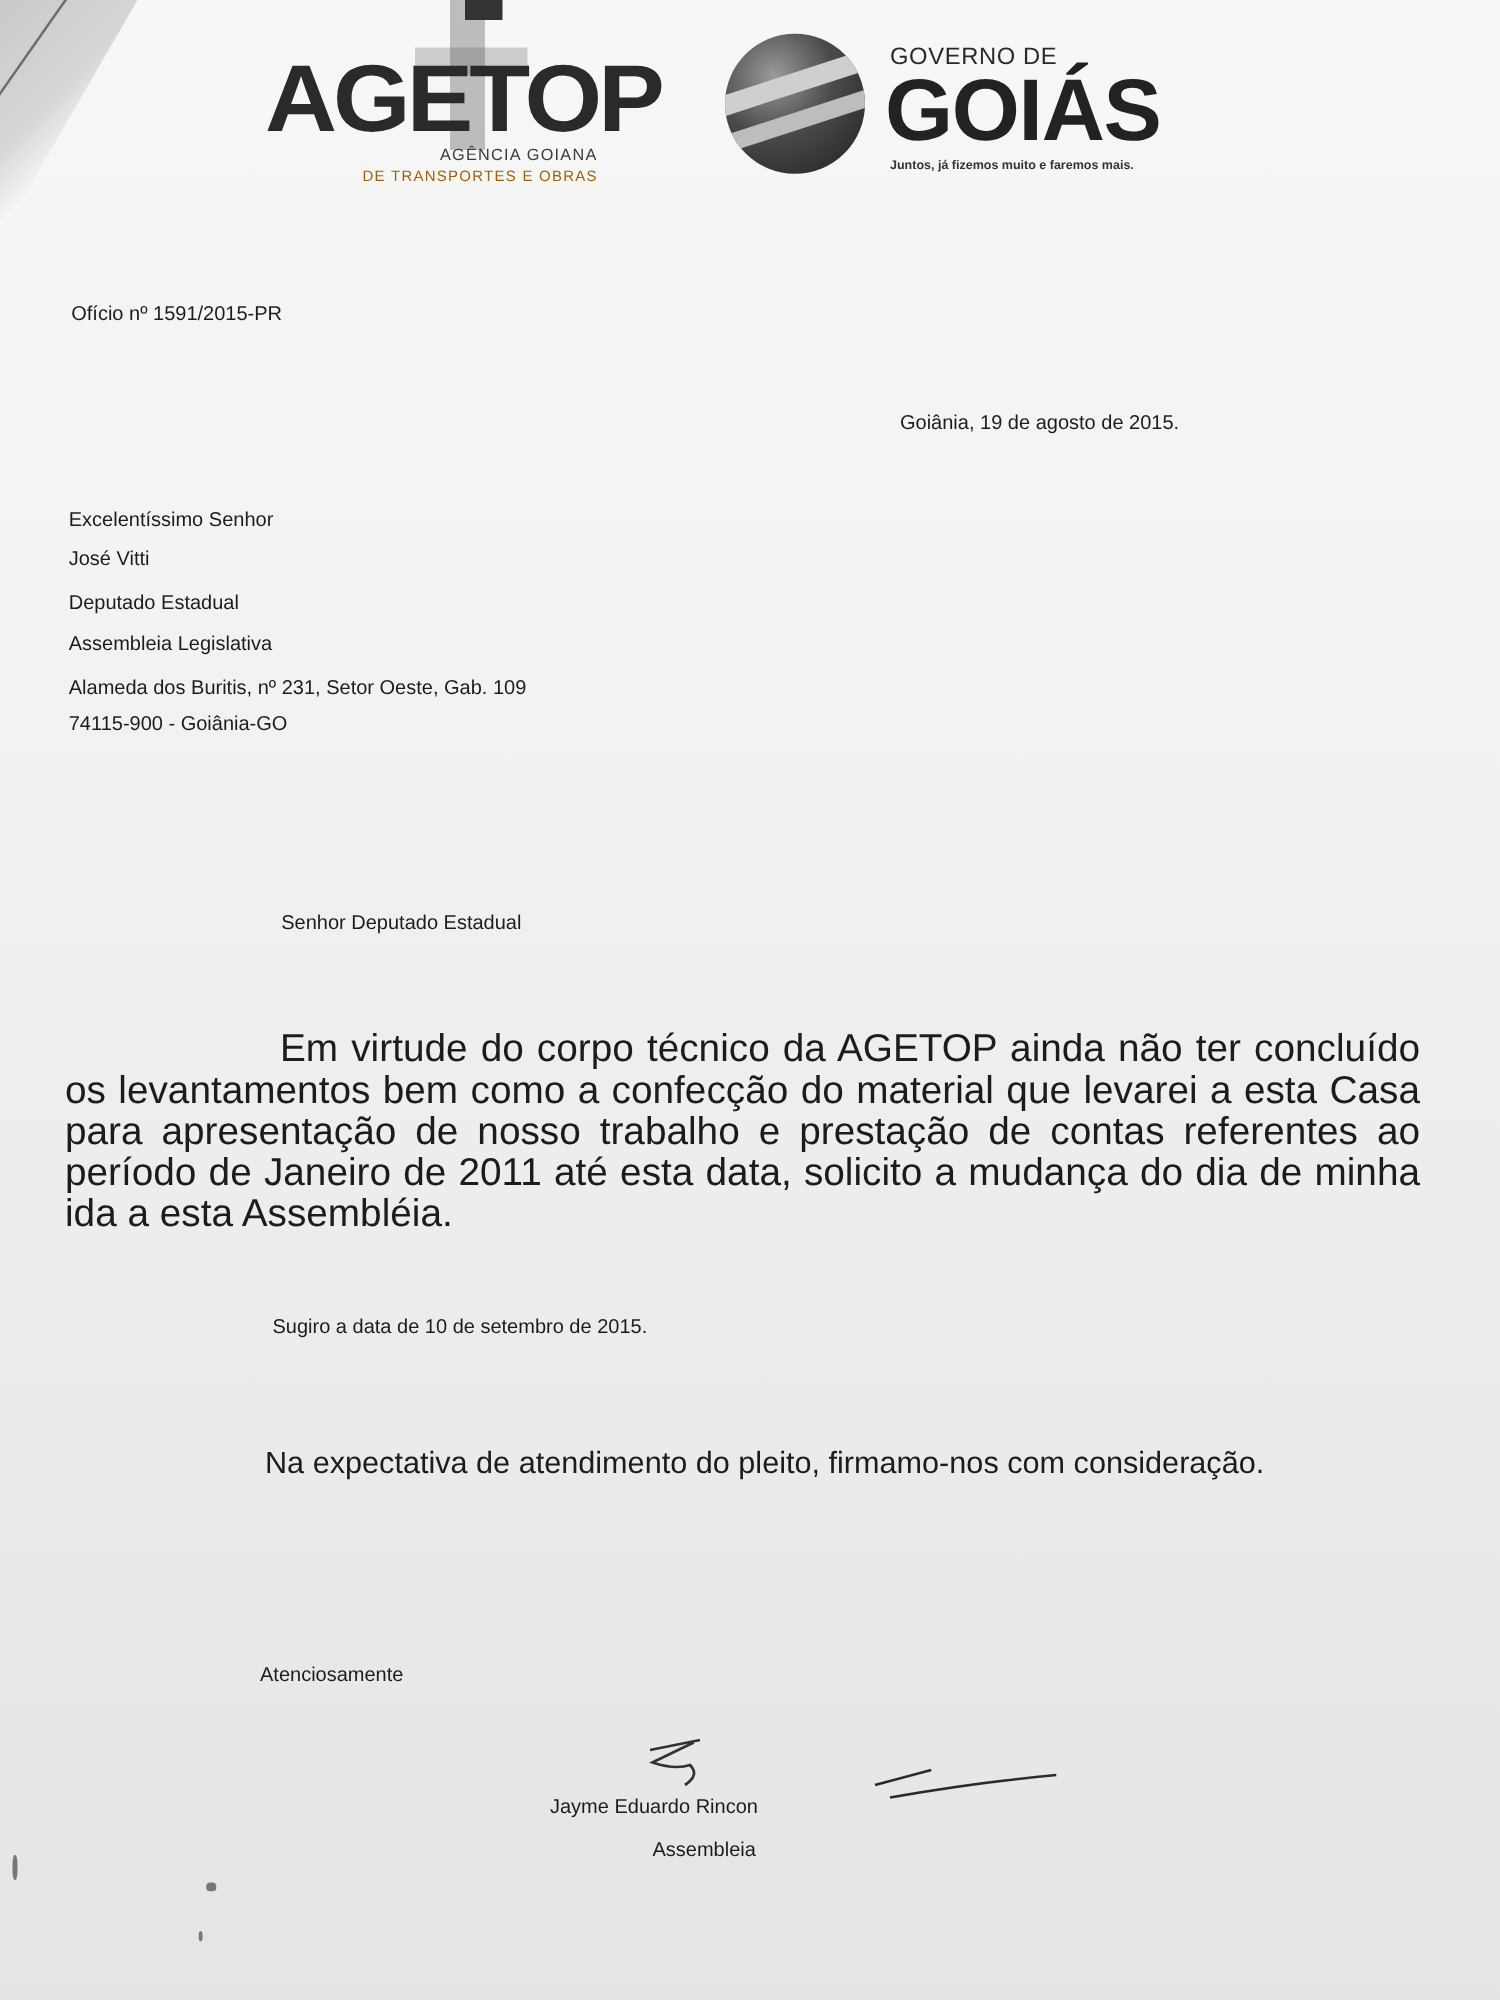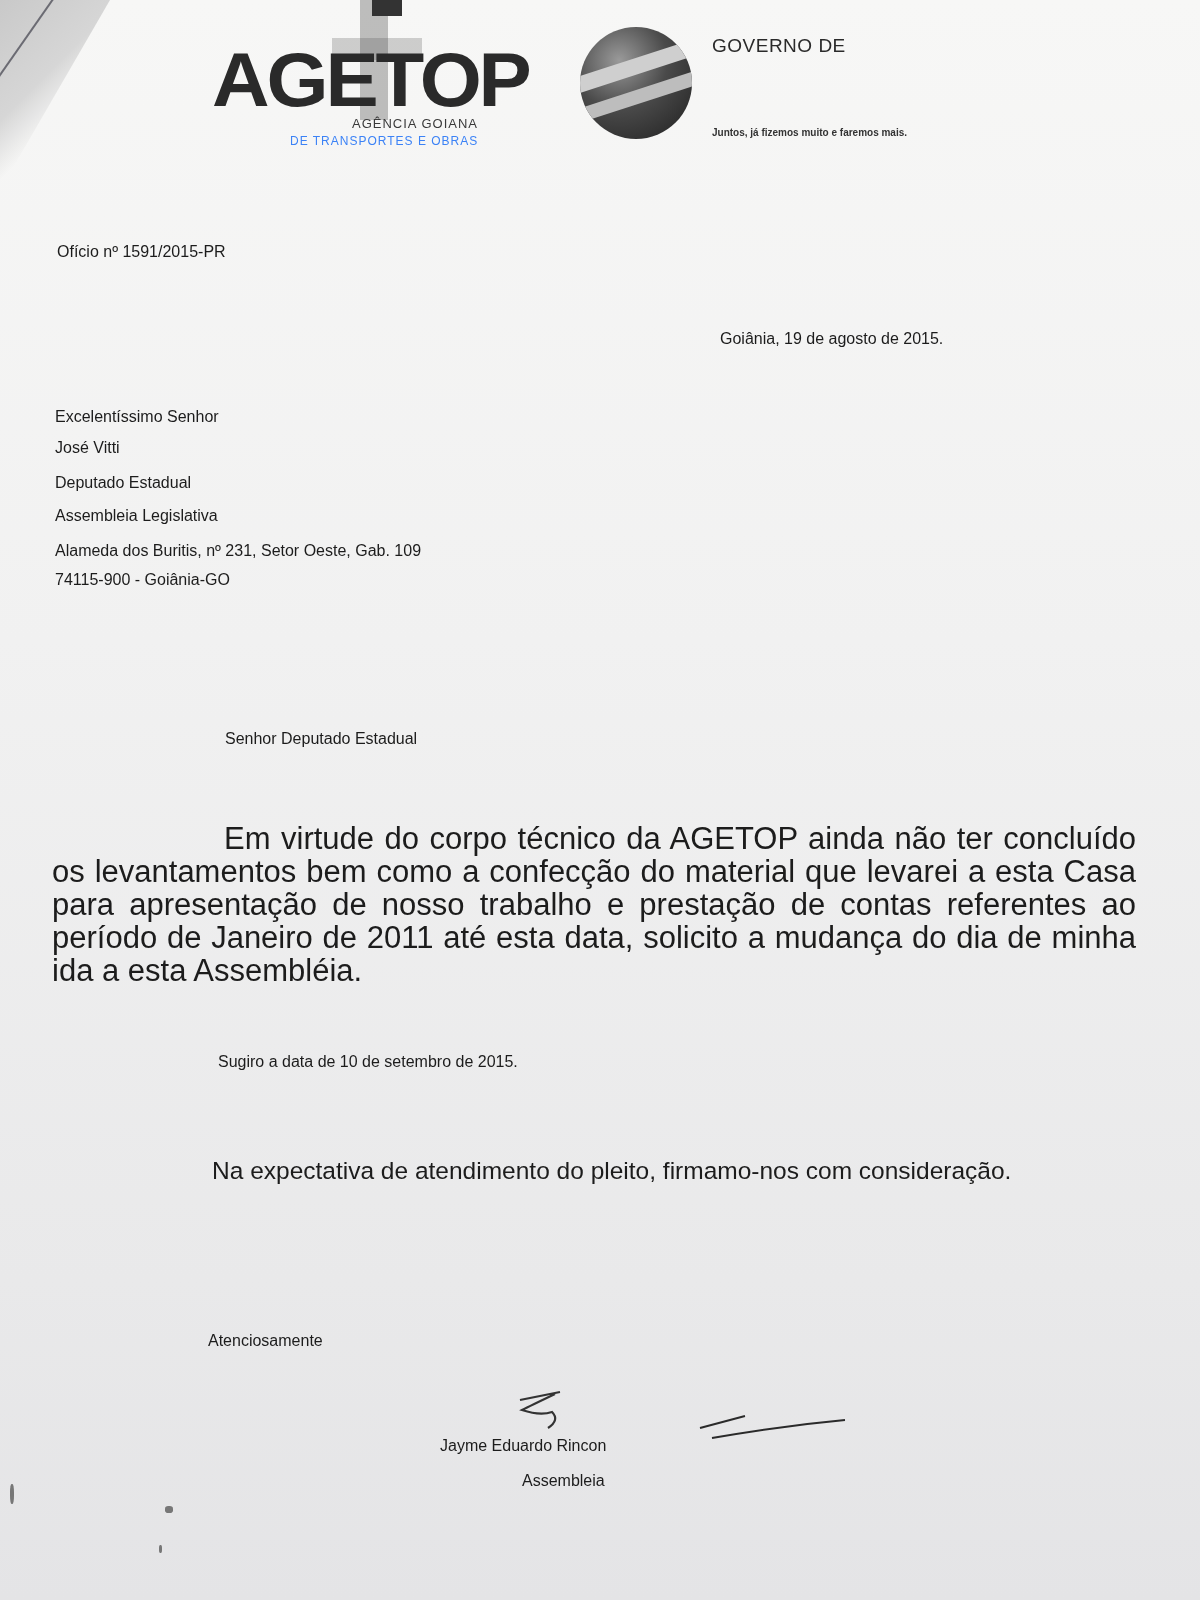--- a/index.html
+++ b/index.html
@@ -21,21 +21,21 @@
   
   .agetop { position: absolute; left: 212px; top: 0; width: 300px; height: 160px; }
   .agetop .cross-v { position: absolute; left: 148px; top: 0; width: 28px; height: 120px; background: rgba(80,80,80,0.35); }
   .agetop .cross-h { position: absolute; left: 120px; top: 38px; width: 90px; height: 22px; background: rgba(80,80,80,0.25); }
   .agetop .cross-top { position: absolute; left: 160px; top: 0; width: 30px; height: 16px; background: #333; }
   .agetop .word {
     position: absolute; left: 0; top: 36px; font-family: "Liberation Sans", sans-serif;
     font-weight: bold; font-size: 76px; letter-spacing: -3px; color: #2a2a2a; transform: scaleX(1.05); transform-origin: left;
   }
   .agetop .sub1 { position: absolute; left: 140px; top: 116px; font-size: 13px; letter-spacing: 1px; color: #3a3a3a; }
-  .agetop .sub2 { position: absolute; left: 78px; top: 134px; font-size: 12px; letter-spacing: 1px; color: #3b82f6; }
+  .agetop .sub2 { position: absolute; left: 78px; top: 134px; font-size: 12px; letter-spacing: 1px; color: #a16207; }
   
   .goias { position: absolute; left: 580px; top: 25px; width: 400px; height: 130px; }
   .goias .globe {
     position: absolute; left: 0; top: 2px; width: 112px; height: 112px; border-radius: 50%;
     background: radial-gradient(circle at 35% 30%, #9a9a9a 0%, #4a4a4a 45%, #1f1f1f 100%);
     overflow: hidden;
   }
   .goias .band1 { position: absolute; left: -10px; top: 30px; width: 140px; height: 16px; background: #cfcfcf; transform: rotate(-18deg); }
   .goias .band2 { position: absolute; left: -10px; top: 62px; width: 140px; height: 14px; background: #bdbdbd; transform: rotate(-18deg); }
   .goias .gov { position: absolute; left: 132px; top: 10px; font-weight: normal; font-size: 19px; color: #2a2a2a; letter-spacing: 0.5px; }
@@ -65,20 +65,21 @@
   <div class="sub1">AGÊNCIA GOIANA</div>
   <div class="sub2">DE TRANSPORTES E OBRAS</div>
 </div>
 
 <div class="goias">
   <div class="globe">
     <div class="band1"></div>
       <div class="band2"></div>
   </div>
   <div class="gov">GOVERNO DE</div>
+  <div class="name">GOIÁS</div>
   <div class="slogan">Juntos, já fizemos muito e faremos mais.</div>
 </div>
 
 <div class="t" style="left:57px; top:244px;">Ofício nº 1591/2015-PR</div>
 <div class="t" style="left:720px; top:331px;">Goiânia, 19 de agosto de 2015.</div>
 
 <div>
   <div class="t" style="left:55px; top:409px;">Excelentíssimo Senhor</div>
   <div class="t" style="left:55px; top:440px;">José Vitti</div>
   <div class="t" style="left:55px; top:475px;">Deputado Estadual</div>

